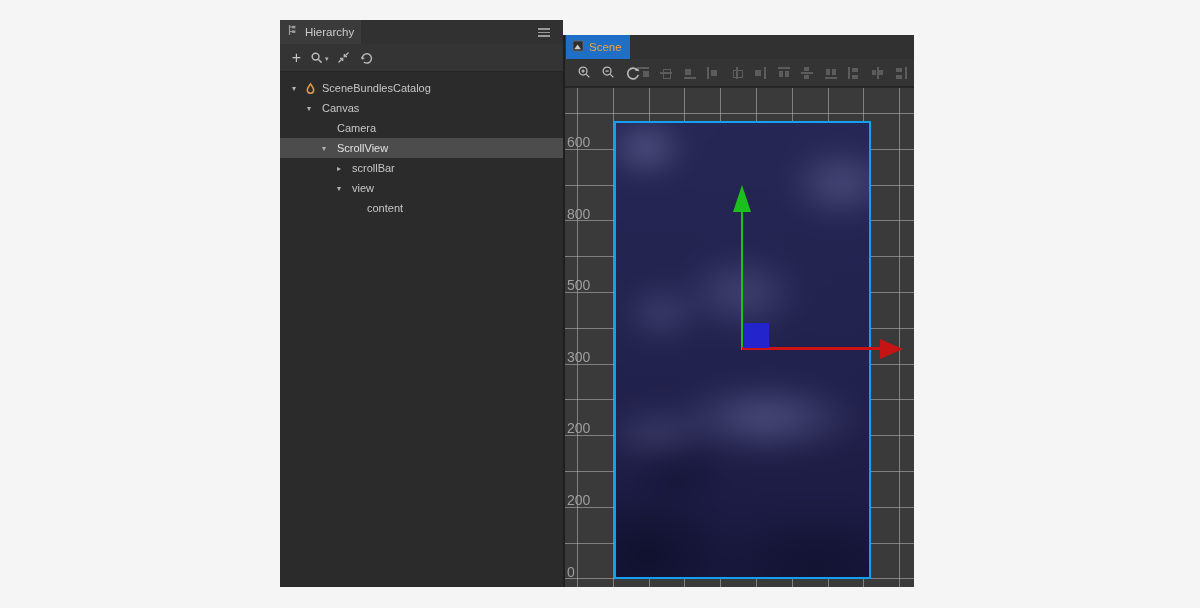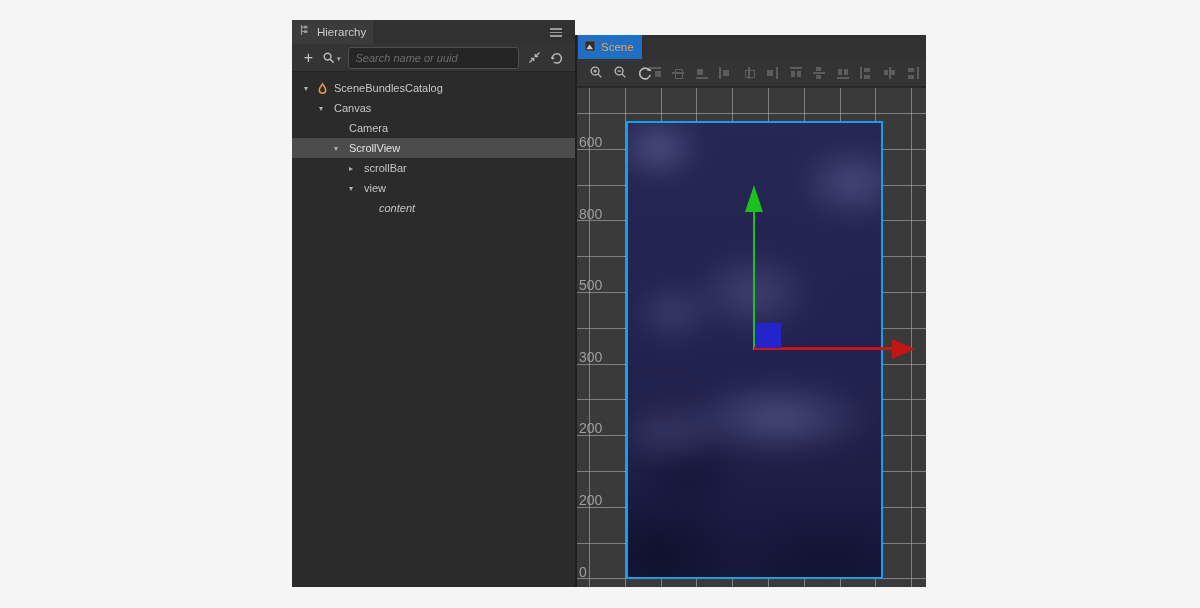--- a/index.html
+++ b/index.html
@@ -1,20 +1,20 @@
 <!DOCTYPE html>
 <html><head>
 <meta charset="utf-8">
 <style>
   html,body{margin:0;padding:0;overflow:hidden;}
   body{
     width:1200px;height:608px;background:#f5f5f5;position:relative;
     font-family:"Liberation Sans",sans-serif;
   }
-  #window{position:absolute;left:292px;top:20px;width:634px;height:567px;display:flex;}
+  #window{position:absolute;left:280px;top:20px;width:634px;height:567px;display:flex;}
 
   
   .hier-panel{width:283px;flex:none;position:relative;background:#2b2b2b;}
   .tabbar{position:absolute;left:0;right:0;top:0;height:24px;background:#313131;display:flex;align-items:stretch;}
   .hier-tab{width:81px;background:#3b3b3b;display:flex;align-items:center;gap:5px;padding-left:7px;box-sizing:border-box;}
   .tab-label{color:#cbcbcb;font-size:11.5px;}
   .hamburger{position:absolute;right:13px;top:8px;width:12px;height:9px;display:flex;flex-direction:column;justify-content:space-between;cursor:pointer;}
   .hamburger i{display:block;height:1.6px;background:#9a9a9a;}
 
   .toolbar{position:absolute;left:0;right:0;top:24px;height:28px;background:#343434;border-bottom:1px solid #252525;box-sizing:border-box;display:flex;align-items:center;}
@@ -114,21 +114,20 @@
 
     <div class="toolbar hier-toolbar">
       <span class="plus-btn">+</span>
       <span class="searchsel">
         <svg width="14" height="14" viewBox="0 0 14 14" fill="none" stroke="#b9b9b9" stroke-width="1.5">
           <circle cx="5.6" cy="5.6" r="3.4"></circle>
             <path d="M8.2 8.2 L11.6 11.6"></path>
         </svg>
         <span class="caret">▾</span>
       </span>
-      <input class="search" type="text" placeholder="Search name or uuid" style="">
       <span class="hbtn">
         <svg width="13" height="13" viewBox="0 0 13 13" fill="none" stroke="#b4b4b4" stroke-width="1.3">
           <path d="M11.5 1.5 L7.3 5.7"></path>
             <path d="M7.3 3 V5.7 H10"></path>
           <path d="M1.5 11.5 L5.7 7.3"></path>
             <path d="M5.7 10 V7.3 H3"></path>
         </svg>
       </span>
       <span class="hbtn">
         <svg width="14" height="14" viewBox="0 0 13 13" fill="none" stroke="#b4b4b4" stroke-width="1.4">
@@ -161,21 +160,21 @@
           <span class="tlabel">ScrollView</span>
         </div>
         <div class="trow" style="padding-left: 57px;">
           <span class="tarrow">▸</span>
           <span class="tlabel">scrollBar</span>
         </div>
         <div class="trow" style="padding-left: 57px;">
           <span class="tarrow">▾</span>
           <span class="tlabel">view</span>
         </div>
-        <div class="trow" style="padding-left: 72px; font-style: italic;">
+        <div class="trow" style="padding-left: 72px;">
           <span class="tarrow"></span>
           <span class="tlabel">content</span>
         </div>
       </div>
   </div>
 
   <div class="scene-panel">
     <div class="tabbar">
       <div class="scene-tab">
         <span>

